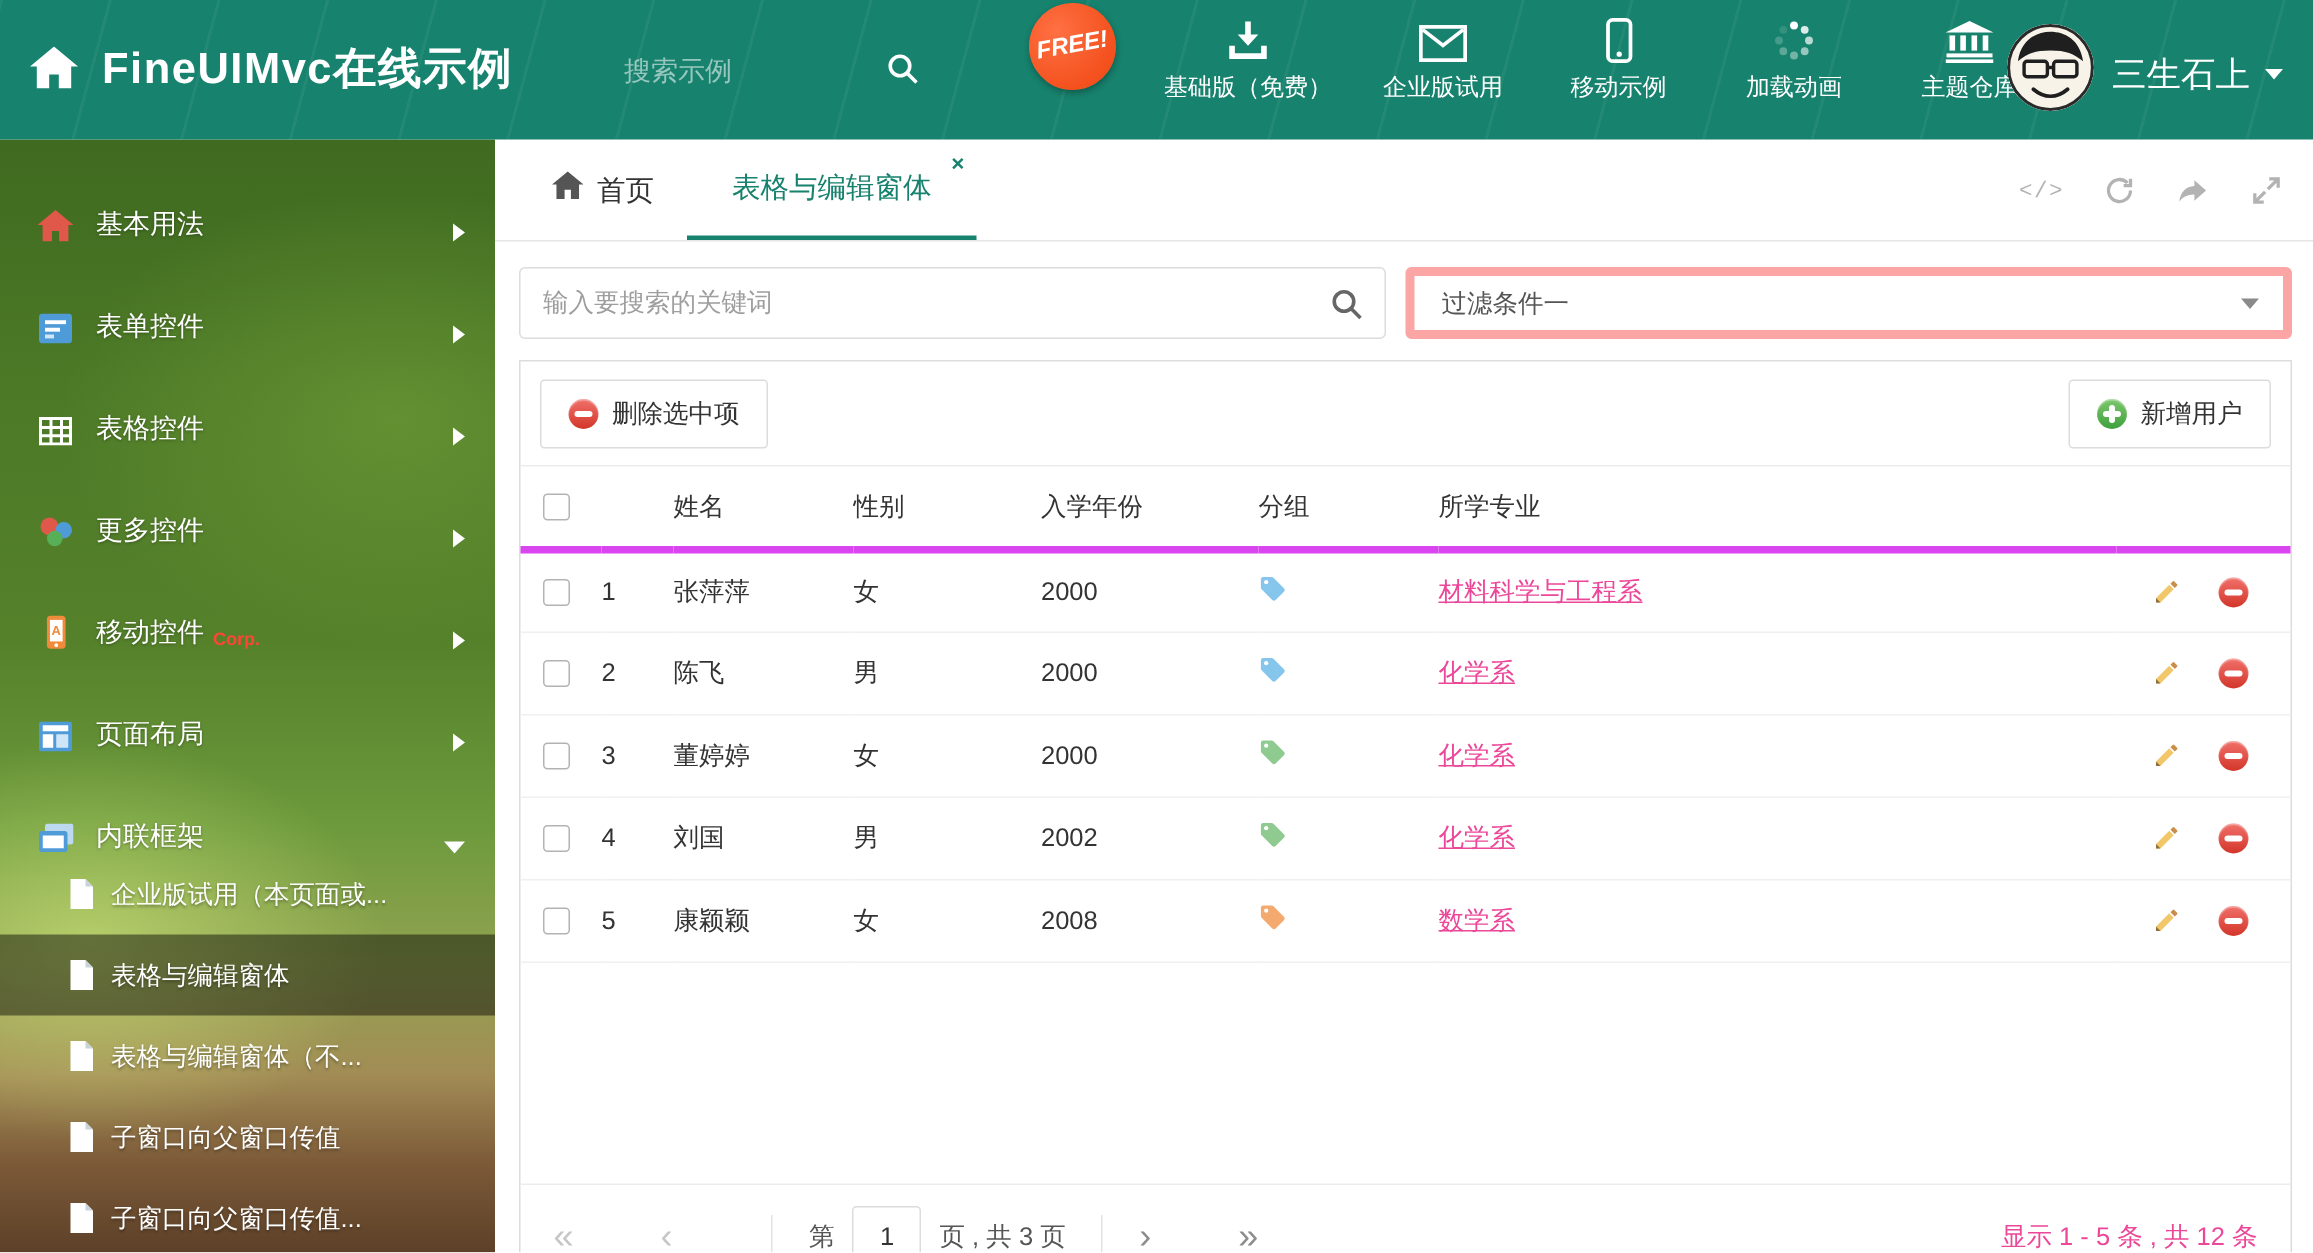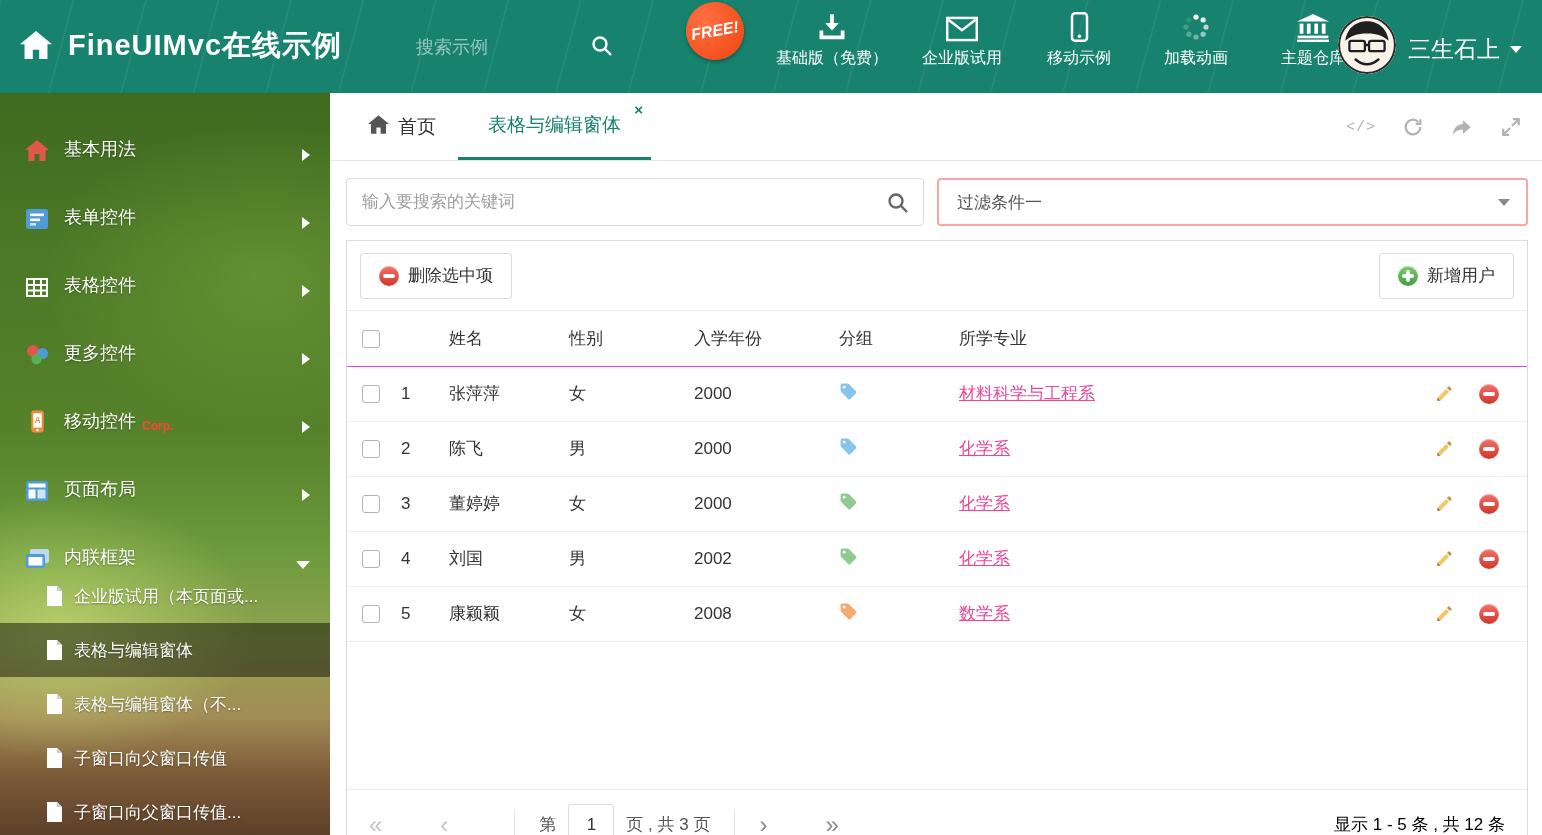--- a/index.html
+++ b/index.html
@@ -59,52 +59,52 @@
   .tab-close { position:absolute; top:9px; right:8px; font-size:15px; font-weight:bold; color:#17826d; line-height:1; cursor:pointer; }
   .tab-tools { position:absolute; right:20px; top:0; height:68px; display:flex; align-items:center; gap:26px; color:#b3b3b3; }
   .tool { cursor:pointer; display:flex; align-items:center; }
   .tool-code { font-size:15px; letter-spacing:1px; font-family:"Liberation Mono","DejaVu Sans Mono",monospace; }
 
   .search-row { display:flex; margin:17px 14px 14px 16px; gap:13px; }
   .search-box { width:578px; height:48px; border:1px solid #dcdcdc; border-radius:4px; position:relative; }
   .search-box input { width:100%; height:100%; border:none; outline:none; padding:0 44px 0 15px; font-size:17px; color:#555; background:transparent; font-family:inherit; }
   .search-box input::placeholder { color:#9e9e9e; }
   .search-box .mag { position:absolute; right:13px; top:12px; color:#666; }
-  .filter { flex:1; height:48px; border:2px solid #fca5a5; border-radius:4px; display:flex; align-items:center; padding:0 18px; font-size:17px; color:#555; cursor:pointer; position:relative; }
+  .filter { flex:1; height:48px; border:6px solid #fca5a5; border-radius:4px; display:flex; align-items:center; padding:0 18px; font-size:17px; color:#555; cursor:pointer; position:relative; }
   .filter .caret { position:absolute; right:16px; color:#8a8a8a; }
 
   .panel { margin:0 14px 0 16px; border:1px solid #dcdcdc; height:620px; display:flex; flex-direction:column; }
   .toolbar { height:70px; flex:0 0 70px; display:flex; align-items:center; justify-content:space-between; padding:0 13px; border-bottom:1px solid #ececec; }
   .btn { height:46px; border:1px solid #dcdcdc; border-radius:3px; background:#fff; display:inline-flex; align-items:center; gap:9px; padding:0 18px; font-size:17px; color:#333; cursor:pointer; font-family:inherit; }
 
   .ico-minus, .ico-plus { display:inline-block; width:20px; height:20px; border-radius:50%; position:relative; flex:0 0 20px; }
   .ico-minus { background:linear-gradient(180deg,#f0706a,#d3362a); box-shadow:inset 0 1px 1px rgba(255,255,255,.45); }
   .ico-plus  { background:linear-gradient(180deg,#7cc86b,#3fa03f); box-shadow:inset 0 1px 1px rgba(255,255,255,.45); }
   .ico-minus::after, .ico-plus::after { content:""; position:absolute; left:4px; right:4px; top:8px; height:4px; background:#fff; border-radius:2px; }
   .ico-plus::before { content:""; position:absolute; top:4px; bottom:4px; left:8px; width:4px; background:#fff; border-radius:2px; }
 
   table.grid { width:100%; border-collapse:collapse; font-size:17px; color:#333; }
   .grid th, .grid td { height:55px; text-align:left; font-weight:normal; padding:0; }
-  .grid thead th { border-bottom:1px solid #d946ef; }
+  .grid thead th { border-bottom:5px solid #d946ef; }
   .grid tbody td { border-bottom:1px solid #f0f0f0; }
   .c-cb  { width:54px; padding-left:15px !important; }
   .c-num { width:48px; }
   .c-name{ width:120px; } .c-gen{ width:125px; } .c-year{ width:145px; } .c-grp{ width:120px; }
   .c-act { width:116px; text-align:right !important; padding-right:28px !important; white-space:nowrap; }
   .cb { display:inline-block; width:18px; height:18px; border:1px solid #b3b3b3; border-radius:3px; background:#fff; vertical-align:middle; cursor:pointer; }
   .major { color:#ec4899; text-decoration:underline; cursor:pointer; }
   .tag { display:inline-flex; }
   .act-ico { display:inline-flex; margin-left:20px; cursor:pointer; vertical-align:middle; }
 
   .pager { margin-top:auto; border-top:1px solid #ececec; height:70px; flex:0 0 70px; display:flex; align-items:center; padding:0 22px; font-size:17px; color:#555; }
   .pg-arrow { font-size:24px; color:#8d8d8d; cursor:pointer; line-height:1; }
   .pg-arrow.disabled { color:#c6c6c6; }
   .pg-sep { width:1px; height:30px; background:#e3e3e3; margin:0 24px; }
   .pg-input { width:46px; height:42px; border:1px solid #dcdcdc; border-radius:3px; text-align:center; font-size:17px; color:#333; margin:0 12px; font-family:inherit; }
-  .pg-summary { margin-left:auto; color:#000000; }
+  .pg-summary { margin-left:auto; color:#ec4899; }
   .m48 { margin-right:58px; } .m40 { margin-right:42px; }
 </style>
 </head>
 <body>
 
 <div class="app">
 
   <div class="header">
     <span class="h-home">
       <svg width="32" height="28" viewBox="0 0 24 21">

